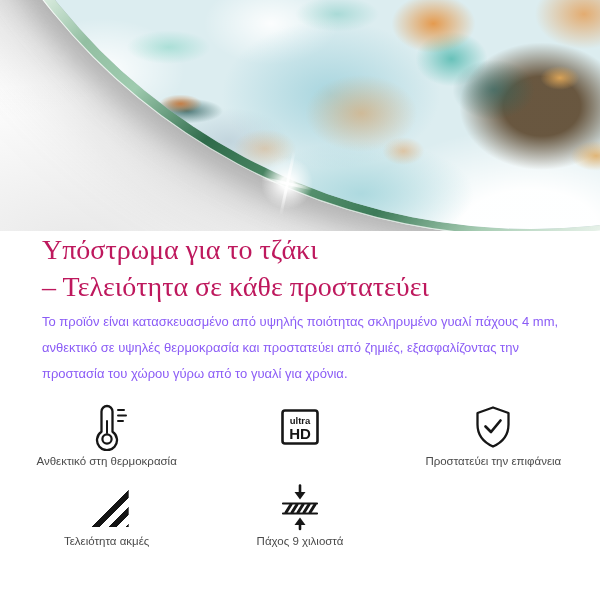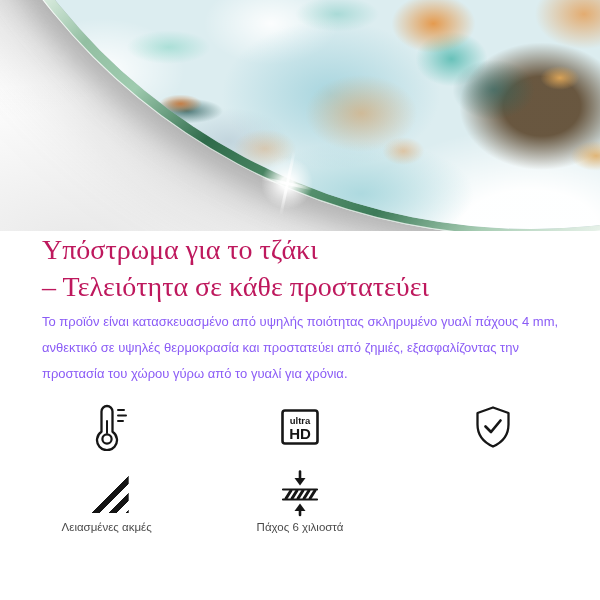--- a/index.html
+++ b/index.html
@@ -102,57 +102,59 @@
 
     <div class="feature">
       <div class="icon-box">
         <svg width="48" height="48" viewBox="0 0 48 48">
           <path class="stroke" stroke-width="2.3" d="M18.5 28.8 V8.5 A5.5 5.5 0 0 1 29.5 8.5 V28.8 A10 10 0 1 1 18.5 28.8 Z"></path>
           <circle class="stroke" stroke-width="2.2" cx="24" cy="36" r="4.6"></circle>
           <path class="stroke" stroke-width="2" d="M24 18 V30"></path>
           <path class="stroke" stroke-width="2" d="M35 7 h6 M35 12.5 h8 M35 18 h5"></path>
         </svg>
       </div>
+      <div class="label">Ανθεκτικό στη θερμοκρασία</div>
     </div>
 
     <div class="feature">
       <div class="icon-box">
         <svg width="48" height="48" viewBox="0 0 48 48">
           <rect class="stroke" stroke-width="2.6" x="6.5" y="7.5" width="35" height="33" rx="2.5"></rect>
           <text x="24" y="20.5" text-anchor="middle" font-family="Liberation Sans, sans-serif" font-size="9.5" font-weight="700" fill="#161616">ultra</text>
           <text x="24" y="35.5" text-anchor="middle" font-family="Liberation Sans, sans-serif" font-size="15" font-weight="800" fill="#161616">HD</text>
         </svg>
       </div>
     </div>
 
     <div class="feature">
       <div class="icon-box">
         <svg width="48" height="48" viewBox="0 0 48 48">
           <path class="stroke" stroke-width="2.3" d="M24 4.5 L39.5 10 V21.5 C39.5 32.8 32.8 39.6 24 43.5 C15.2 39.6 8.5 32.8 8.5 21.5 V10 Z"></path>
           <path class="stroke" stroke-width="2.7" d="M16.5 23.5 L22 29 L31.5 17.5"></path>
         </svg>
       </div>
+      <div class="label">Προστατεύει την επιφάνεια</div>
     </div>
 
 
     <div class="feature">
       <div class="icon-box">
         <div class="hatch"></div>
       </div>
-      <div class="label">Λειασμένες ακμές</div>
+      <div class="label">Τελειότητα ακμές</div>
     </div>
 
     <div class="feature">
       <div class="icon-box">
         <svg width="48" height="48" viewBox="0 0 48 48">
           <path class="stroke" stroke-width="2.6" d="M24 2.5 V9"></path>
           <polygon points="18.5,9 29.5,9 24,16.5" fill="#161616"></polygon>
           <path class="stroke" stroke-width="2.2" d="M7 20.5 H41 M7 30.5 H41"></path>
           <path class="stroke" stroke-width="3" d="M10 29.5 L15 21.5 M16 29.5 L21 21.5 M22 29.5 L27 21.5 M28 29.5 L33 21.5 M34 29.5 L39 21.5"></path>
           <polygon points="18.5,42 29.5,42 24,34.5" fill="#161616"></polygon>
           <path class="stroke" stroke-width="2.6" d="M24 42 V46"></path>
         </svg>
       </div>
-      <div class="label">Πάχος 6 χιλιοστά</div>
+      <div class="label">Πάχος 9 χιλιοστά</div>
     </div>
 
   </div>
 </div>
 
 </body></html>

